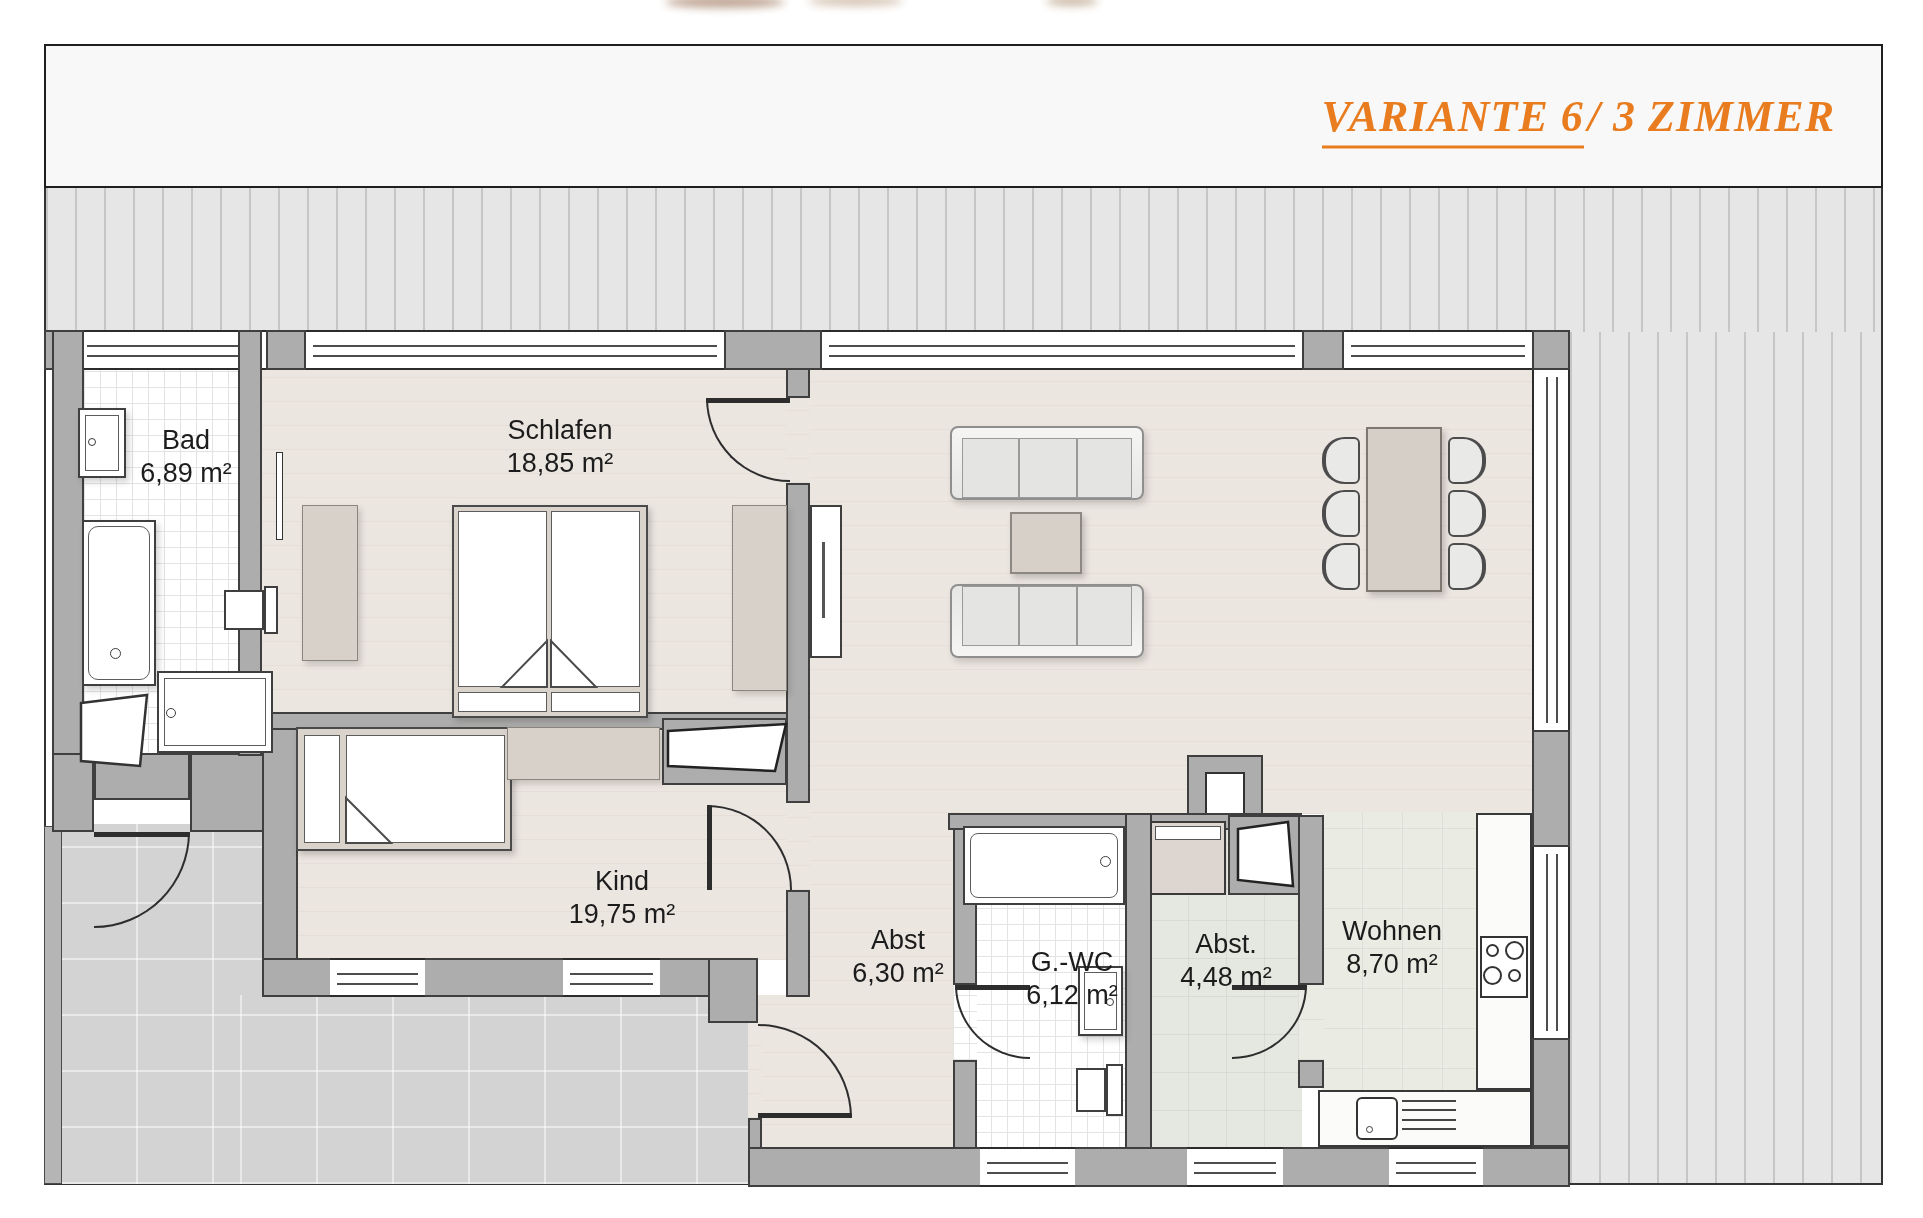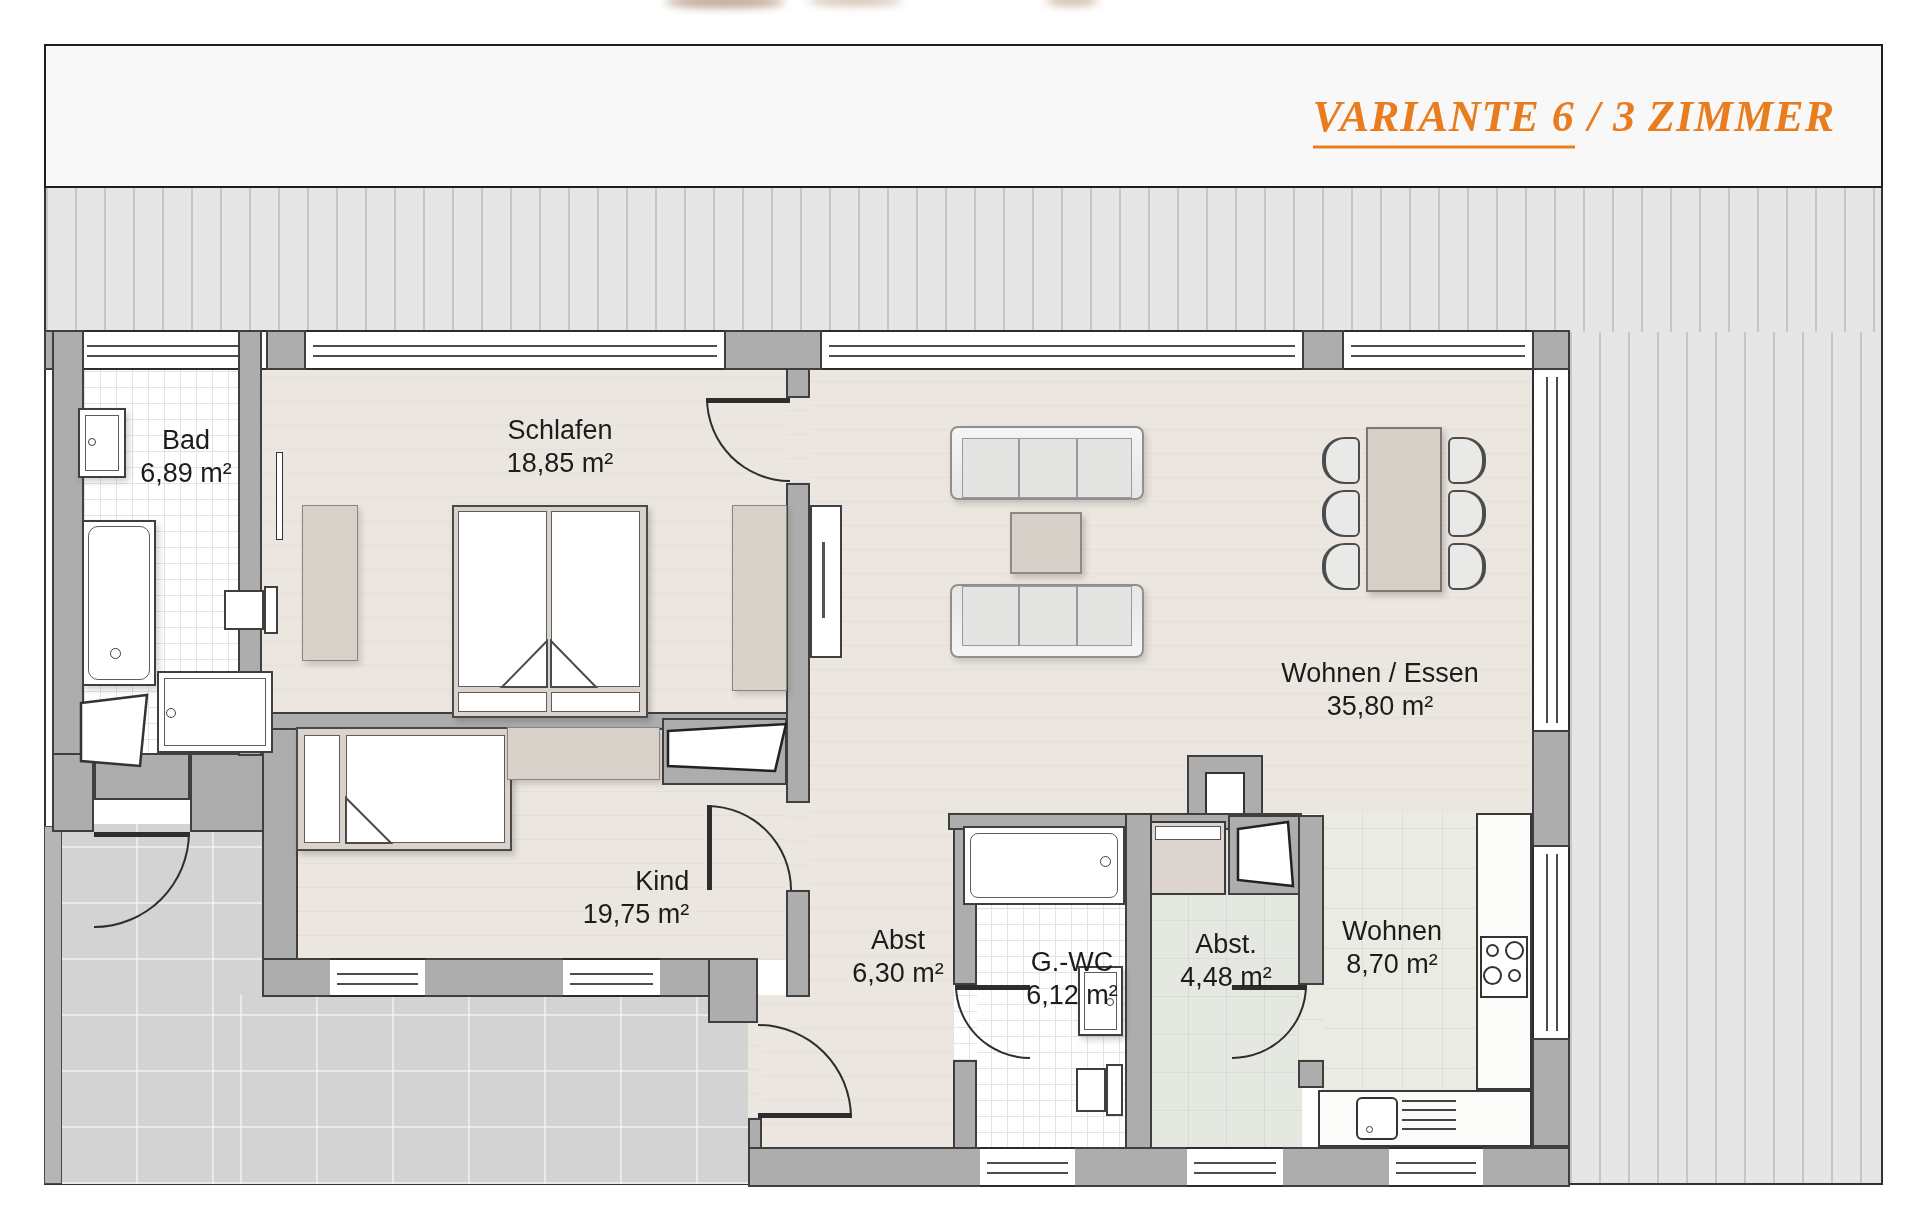--- a/index.html
+++ b/index.html
@@ -57,21 +57,21 @@
   .counter{background:#fbfbfa;border:2px solid #383838;}
   .burner{border:2px solid #333;border-radius:50%;background:#fff;}
   .drainboard{background:repeating-linear-gradient(180deg,#444 0 2px,transparent 2px 9.5px);}
   
   .room-label{position:absolute;transform:translate(-50%,-50%);text-align:center;
       font-size:27px;line-height:1.22;color:#1c1c1c;white-space:nowrap;}
   .title-text{position:absolute;right:46px;top:50%;transform:translateY(-50%);
       font-family:"Liberation Serif",serif;font-style:italic;font-weight:600;
       font-size:44px;letter-spacing:1px;color:#e87c1e;white-space:nowrap;}
   .title-text .u{border-bottom:3px solid #e87c1e;padding-bottom:5px;}
-  .title-text .r{margin-left:13px;}
+  .title-text .r{margin-left:4px;}
   .smudge{filter:blur(4px);opacity:.55;border-radius:50%;}
   svg.overlay{position:absolute;left:0;top:0;pointer-events:none;}
 </style>
 </head>
 <body>
 
 <div id="plan">
 
   <div class="abs smudge" style="left:665px;top:-4px;width:120px;height:12px;background:#8a5a3a;"></div>
   <div class="abs smudge" style="left:808px;top:-4px;width:95px;height:10px;background:#b09070;"></div>
@@ -232,43 +232,39 @@
   </svg>
 
   <div class="room-label" style="left:186px;top:457px;">
     <div>Bad</div>
     <div>6,89 m²</div>
   </div>
   <div class="room-label" style="left:560px;top:447px;">
     <div>Schlafen</div>
     <div>18,85 m²</div>
   </div>
-  <div class="room-label" style="left:636px;top:898px;text-align:right;">
+  <div class="room-label" style="left:622px;top:898px;">
     <div>Kind</div>
     <div>19,75 m²</div>
   </div>
   <div class="room-label" style="left:898px;top:957px;">
     <div>Abst</div>
     <div>6,30 m²</div>
   </div>
   <div class="room-label" style="left:1072px;top:979px;">
     <div>G.-WC</div>
     <div>6,12 m²</div>
   </div>
   <div class="room-label" style="left:1226px;top:961px;">
     <div>Abst.</div>
     <div>4,48 m²</div>
   </div>
   <div class="room-label" style="left:1392px;top:948px;">
     <div>Wohnen</div>
     <div>8,70 m²</div>
-  </div>
-  <div class="room-label" style="left:1380px;top:690px;">
-    <div>Wohnen / Essen</div>
-    <div>35,80 m²</div>
   </div>
 
   <div class="abs titlebox" style="left:44px;top:44px;width:1839px;height:144px;">
     <div class="title-text">
       <span class="u">VARIANTE 6</span><span class="r">/ 3 ZIMMER</span>
     </div>
   </div>
 
 </div>
 

